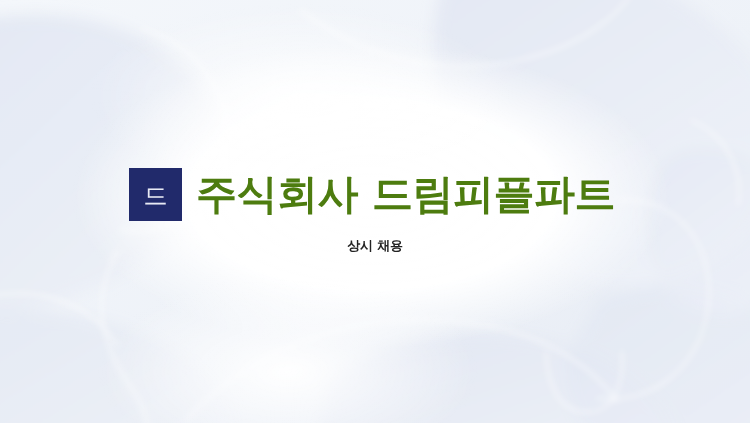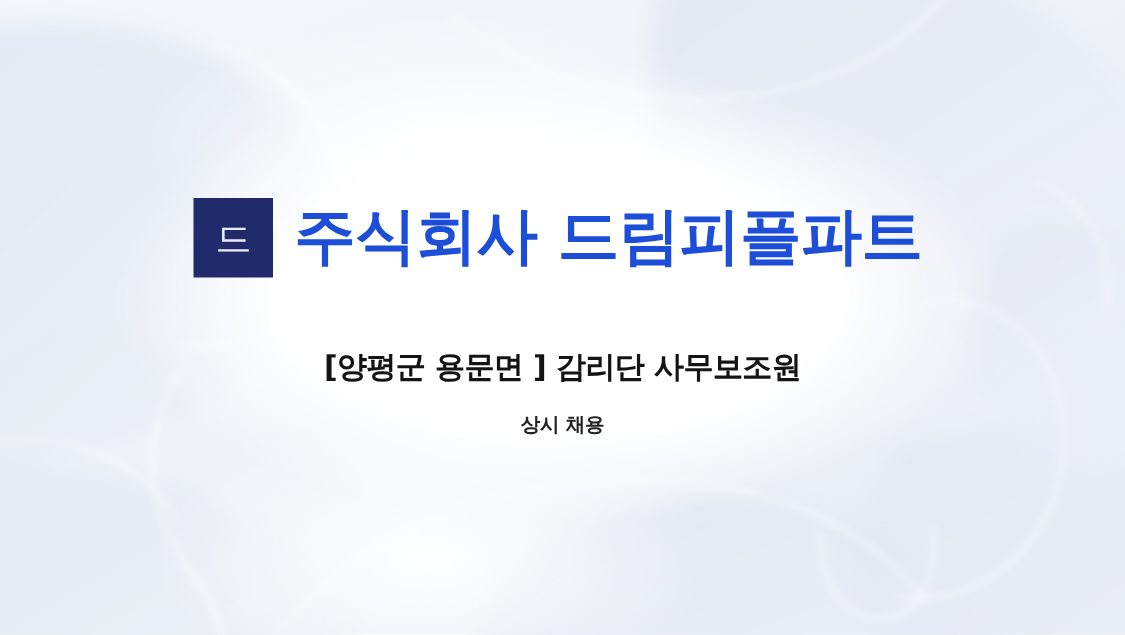--- a/index.html
+++ b/index.html
@@ -61,21 +61,21 @@
     font-weight: 400;
     line-height: 1;
     font-family: "DejaVu Sans", "Liberation Sans", sans-serif;
     letter-spacing: 0;
     transform: translateY(1px);
   }
 
   .company-name {
     font-size: 41px;
     font-weight: bold;
-    color: #1d4ed8;
+    color: #4d7c0f;
     letter-spacing: -0.5px;
     line-height: 1.1;
     white-space: nowrap;
     font-family: "DejaVu Sans", "Liberation Sans", sans-serif;
   }
 
   .job-title {
     margin-top: 46px;
     font-size: 20px;
     font-weight: bold;
@@ -161,18 +161,17 @@
 
   <div class="stage">
 
     <div class="title-row">
       <div class="logo-mark">
         <span class="logo-glyph">드</span>
       </div>
       <div class="company-name">주식회사 드림피플파트</div>
     </div>
 
-    <div class="job-title">[양평군 용문면 ] 감리단 사무보조원</div>
 
     <div class="recruit-status">상시 채용</div>
 
   </div>
 </div>
 
 </body></html>

